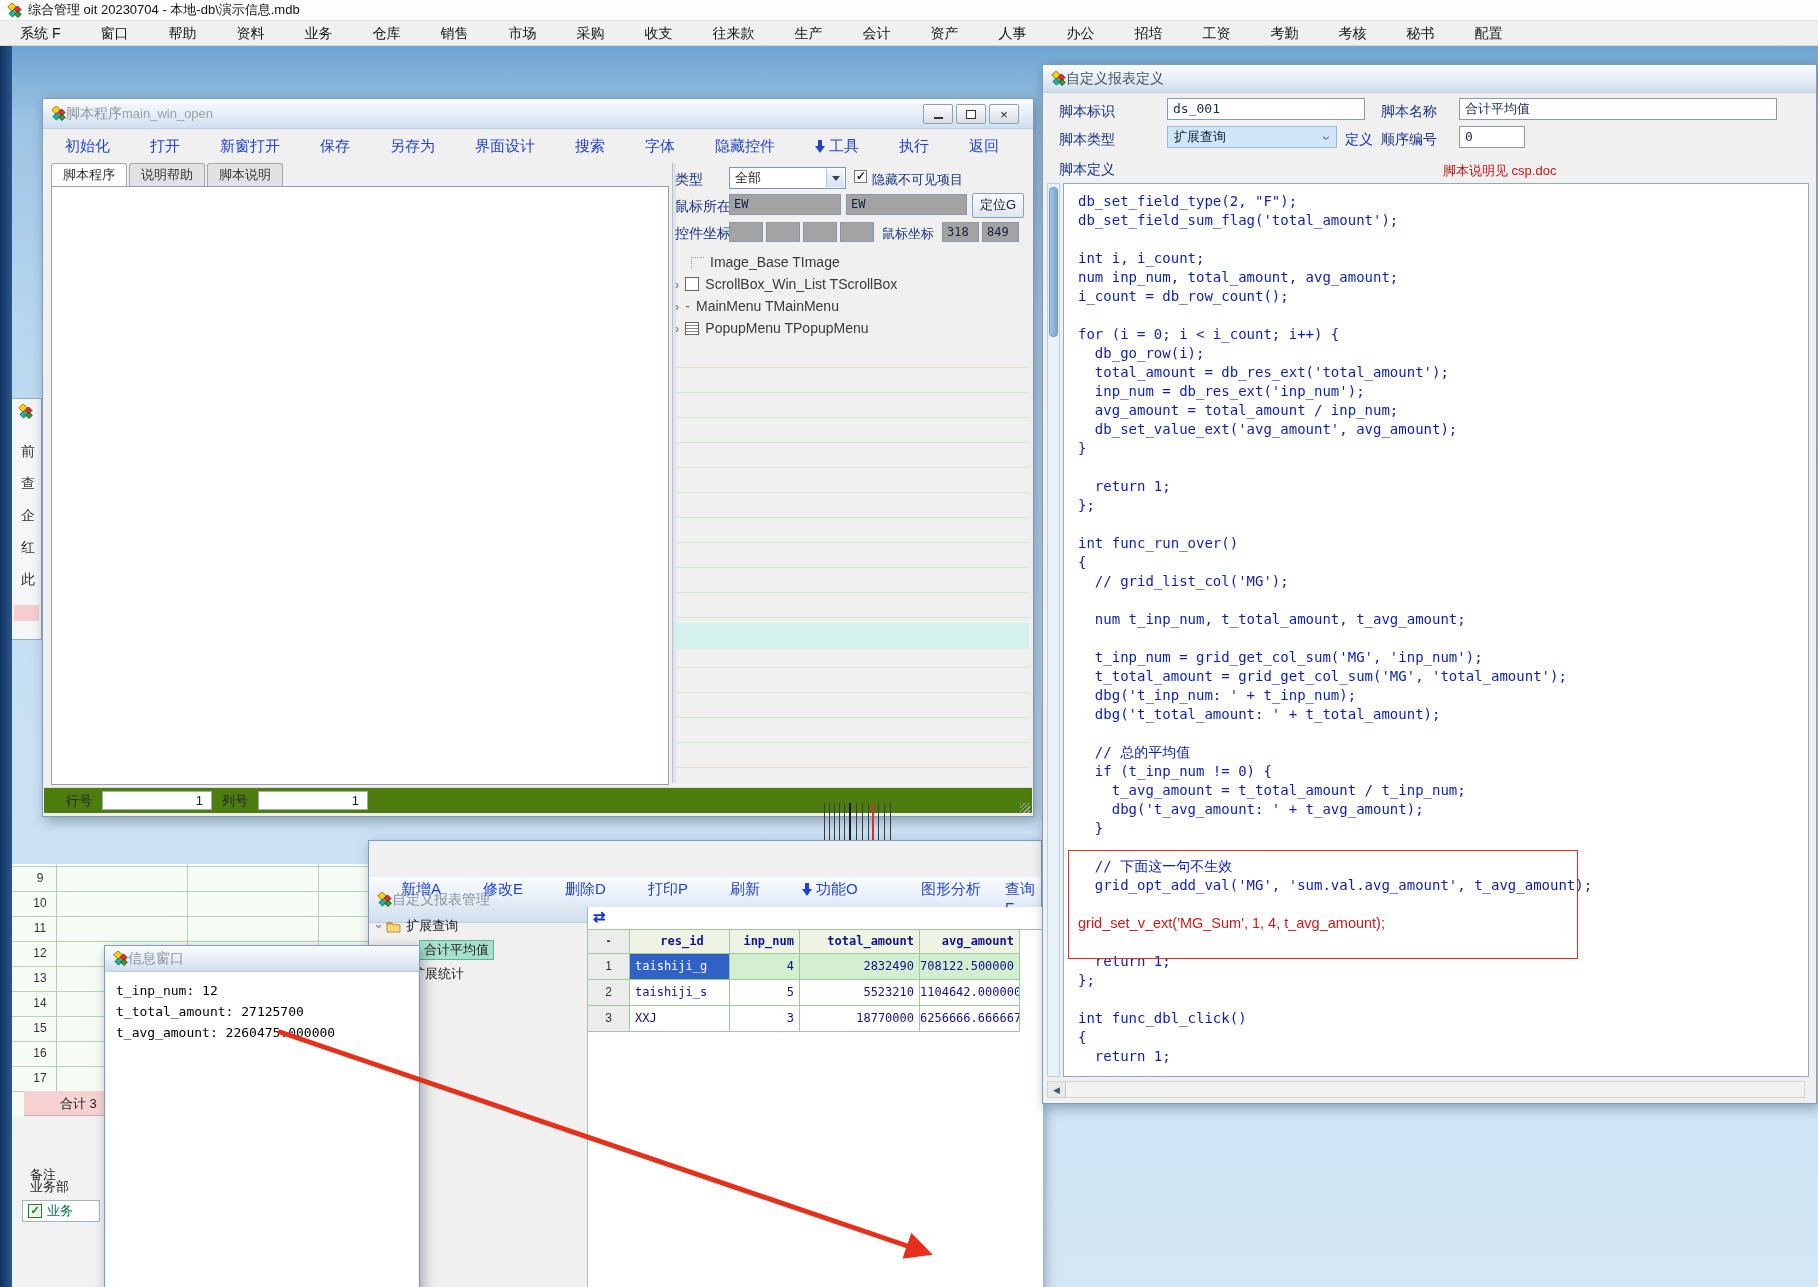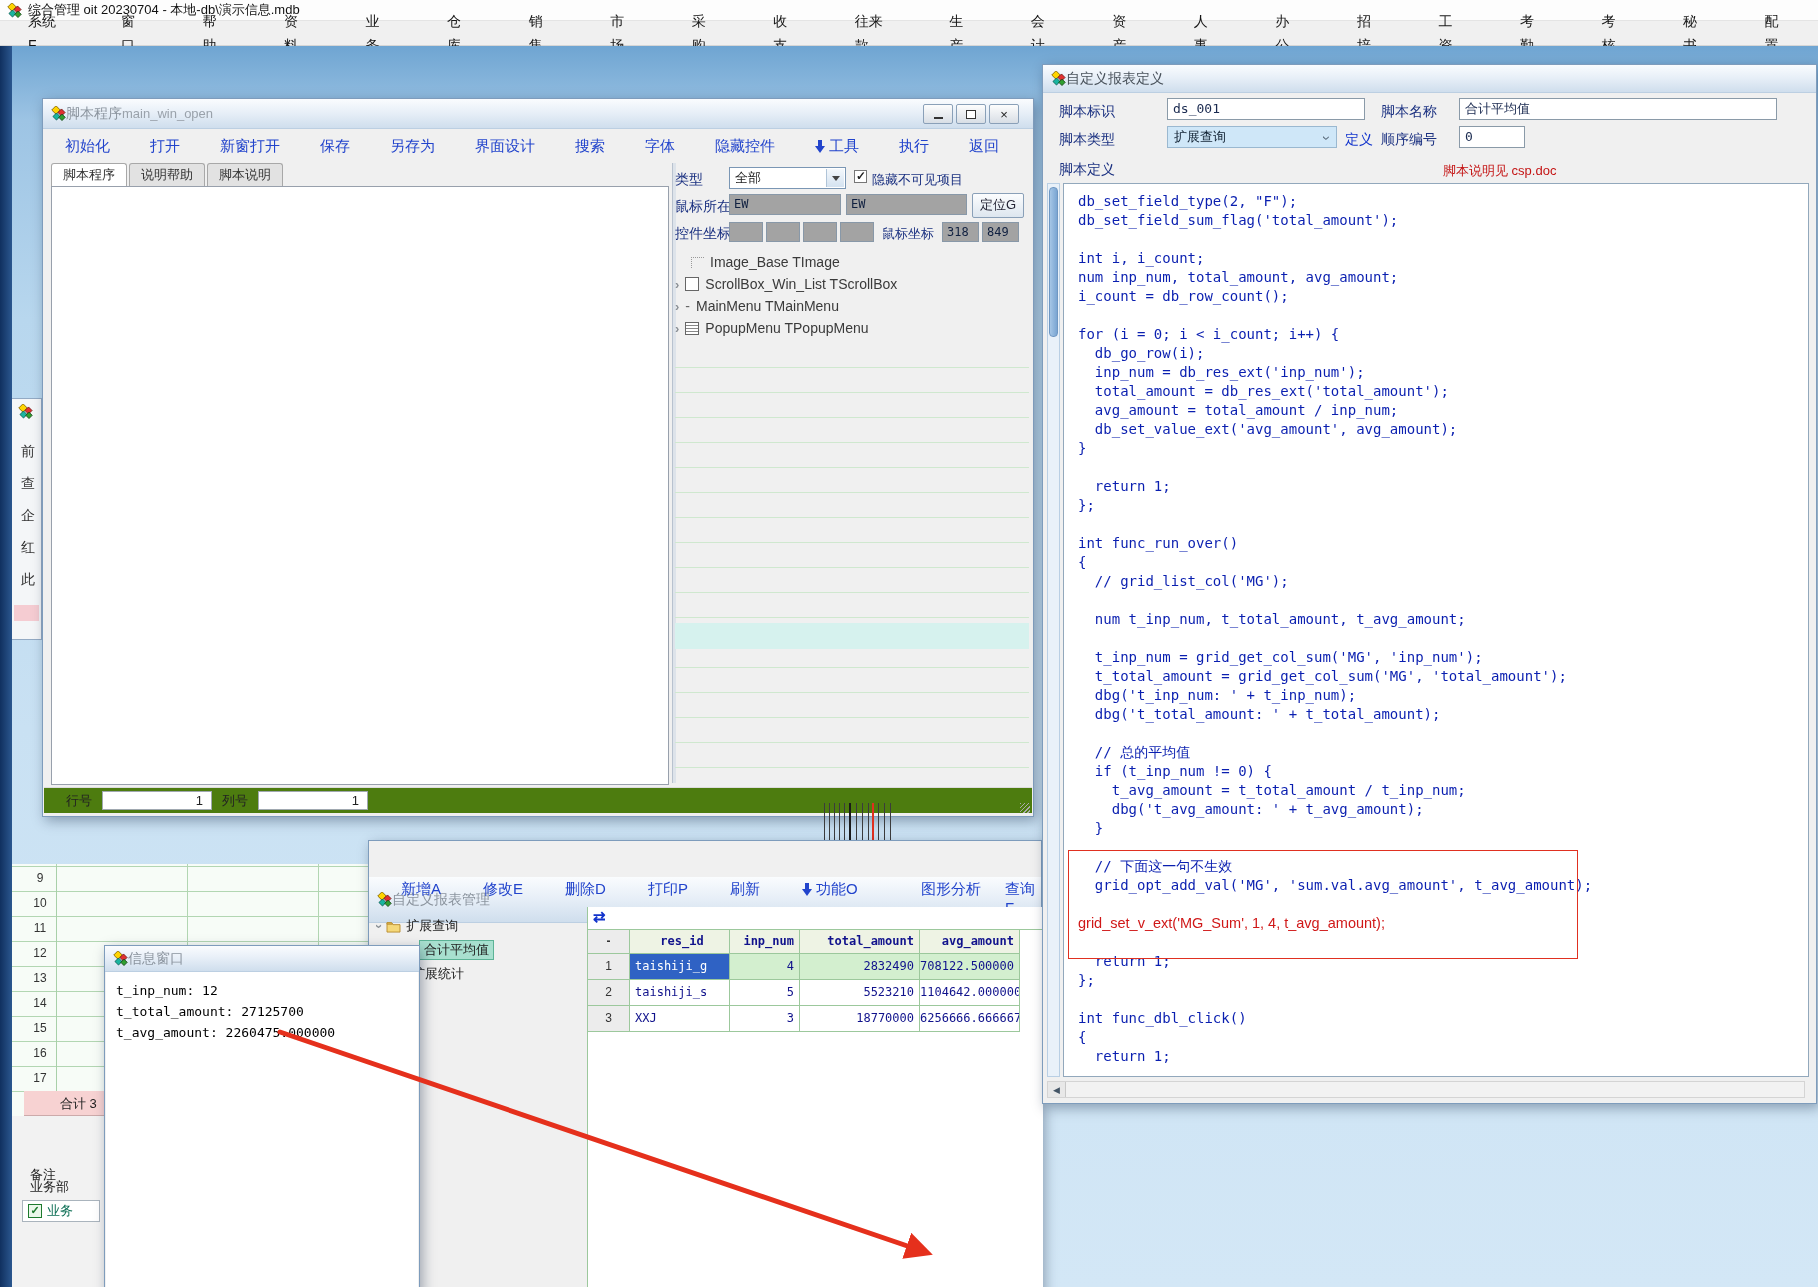--- a/index.html
+++ b/index.html
@@ -5,21 +5,21 @@
   html,body{margin:0;padding:0;}
   body{width:1818px;height:1287px;position:relative;overflow:hidden;
        font-family:"Liberation Sans",sans-serif;background:#b9d8ee;}
 
   
   #titlebar{position:absolute;left:0;top:0;width:1818px;height:21px;background:#fdfdfd;
             border-bottom:1px solid #e4e4e4;display:flex;align-items:center;gap:6px;padding-left:6px;
             font-size:13px;color:#111;box-sizing:border-box;}
   #menubar{position:absolute;left:0;top:21px;width:1818px;height:25px;background:#f0f0f0;
            border-bottom:1px solid #d6d6d6;display:flex;align-items:center;box-sizing:border-box;}
-  .mi{padding:0 28px;font-size:14px;color:#151515;line-height:24px;}
+  .mi{padding:0 20px;font-size:14px;color:#151515;line-height:24px;}
 
   
   #workspace{position:absolute;left:0;top:46px;width:1818px;height:1241px;
      background:linear-gradient(180deg,#6fa5d2 0%,#9dc4e4 6%,#b8d7ee 22%,#c9e1f3 55%,#d3e7f6 100%);}
   #leftdark{position:absolute;left:0;top:46px;width:12px;height:1241px;
      background:linear-gradient(90deg,#10305f,#2b5ociaal 100%);background:linear-gradient(90deg,#10305f,#2b578f);z-index:2;}
 
   
   #sheet{position:absolute;left:12px;top:818px;width:1030px;height:469px;z-index:1;
      background-color:#f7fcf7;
@@ -552,22 +552,22 @@
     <div id="code-lines">
         <div class="cl">db_set_field_type(2, "F");</div>
         <div class="cl">db_set_field_sum_flag('total_amount');</div>
         <div class="cl">&nbsp;</div>
         <div class="cl">int i, i_count;</div>
         <div class="cl">num inp_num, total_amount, avg_amount;</div>
         <div class="cl">i_count = db_row_count();</div>
         <div class="cl">&nbsp;</div>
         <div class="cl">for (i = 0; i &lt; i_count; i++) {</div>
         <div class="cl">  db_go_row(i);</div>
+        <div class="cl">  total_amount = db_res_ext('total_amount');</div>
         <div class="cl">  inp_num = db_res_ext('inp_num');</div>
-        <div class="cl">  total_amount = db_res_ext('total_amount');</div>
         <div class="cl">  avg_amount = total_amount / inp_num;</div>
         <div class="cl">  db_set_value_ext('avg_amount', avg_amount);</div>
         <div class="cl">}</div>
         <div class="cl">&nbsp;</div>
         <div class="cl">  return 1;</div>
         <div class="cl">};</div>
         <div class="cl">&nbsp;</div>
         <div class="cl">int func_run_over()</div>
         <div class="cl">{</div>
         <div class="cl">  // grid_list_col('MG');</div>

